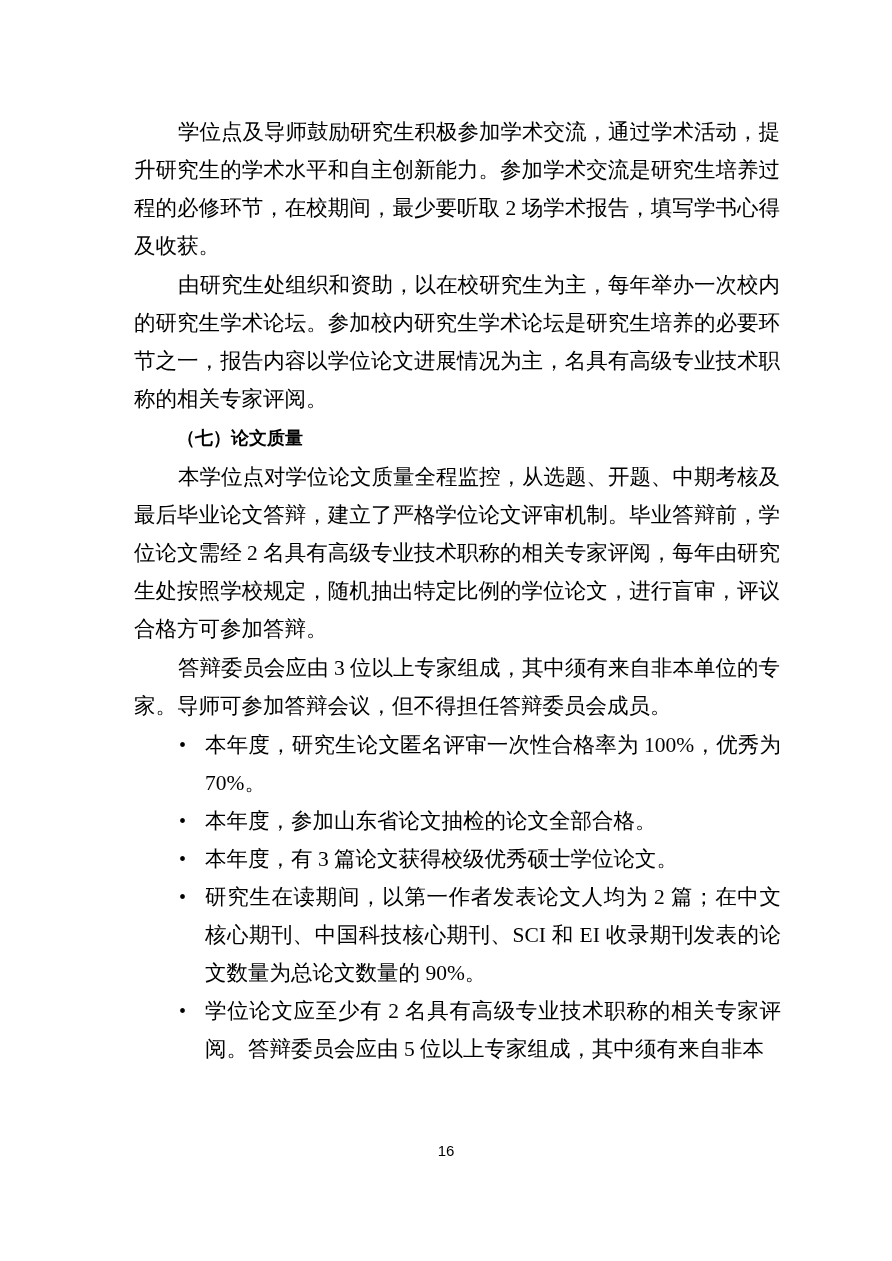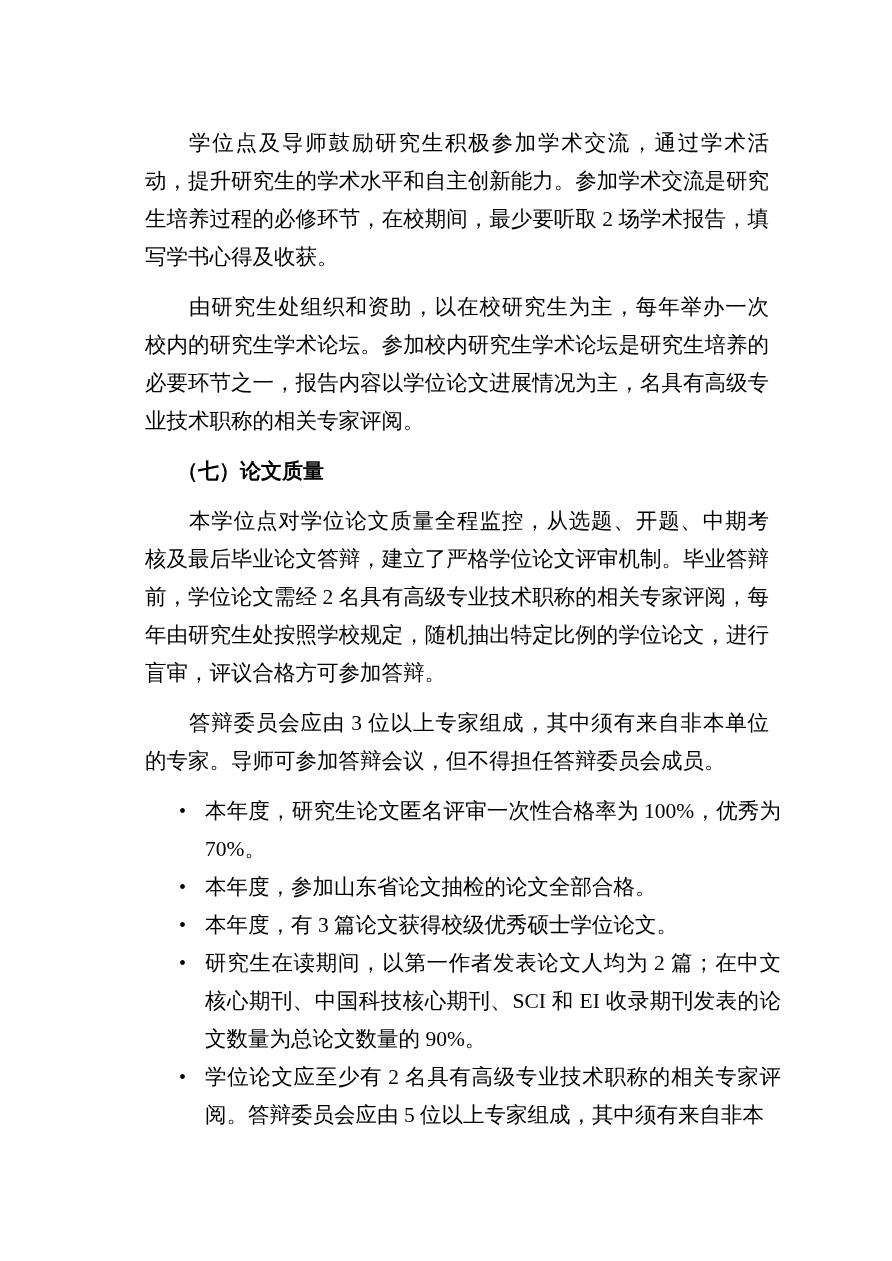--- a/index.html
+++ b/index.html
@@ -19,27 +19,27 @@
   .content {
     position: absolute;
     left: 133px;
     top: 112px;
     width: 648px;
     font-size: 21.5px;
     line-height: 38px;
     text-align: justify;
   }
   .para {
-    margin: 12px;
+    margin: 1px;
     text-indent: 44px;
     font-family: Liberation Serif, serif;
   }
   .heading {
     margin: 0;
-    font-size: 21px;
+    font-size: 18px;
     line-height: 38px;
     font-weight: bold;
     text-indent: 44px;
     text-align: left;
     font-family: "Liberation Sans", "DejaVu Sans", sans-serif;
   }
   .bullet {
     position: relative;
     margin: 0;
     padding-left: 72px;
@@ -100,13 +100,14 @@
       <span>研究生在读期间，以第一作者发表论文人均为 2 篇；在中文核心期刊、中国科技核心期刊、SCI 和 EI 收录期刊发表的论文数量为总论文数量的 90%。</span>
     </div>
 
     <div class="bullet">
       <span class="marker">•</span>
       <span>学位论文应至少有 2 名具有高级专业技术职称的相关专家评阅。答辩委员会应由 5 位以上专家组成，其中须有来自非本</span>
     </div>
 
   </div>
 
+  <div class="pagenum">16</div>
 </div>
 
 </body></html>

